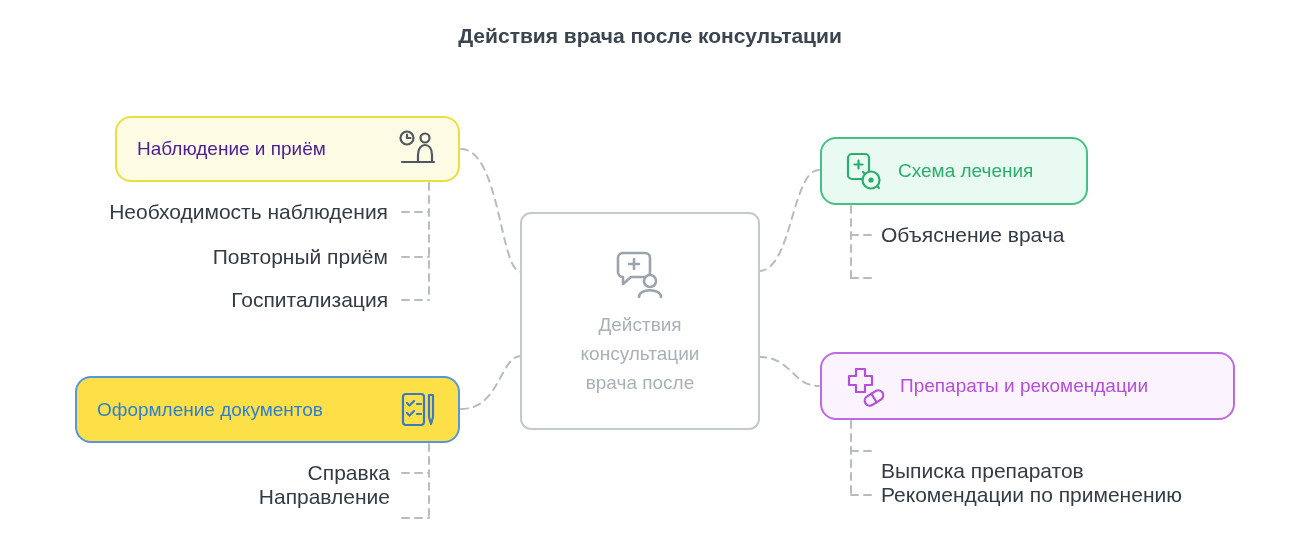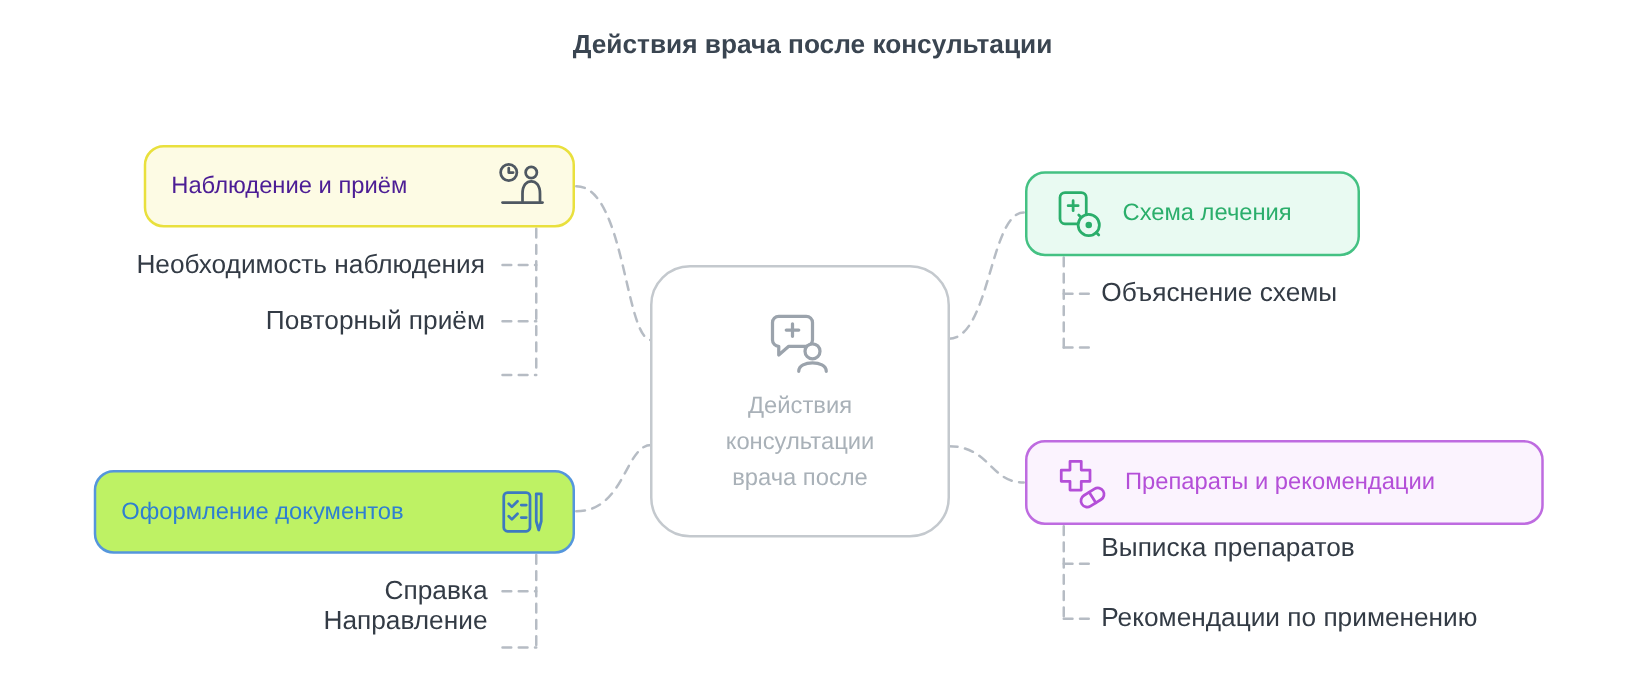--- a/index.html
+++ b/index.html
@@ -14,38 +14,38 @@
     position:absolute;top:24px;left:0;width:100%;
     text-align:center;font-size:21px;font-weight:bold;color:#3a4551;
   }
 
   svg.connectors{position:absolute;inset:0;pointer-events:none;}
   .connector{fill:none;stroke:#b6bcc4;stroke-width:2;stroke-dasharray:7 6;stroke-linecap:round;}
 
   
   .center-node{
     position:absolute;left:520px;top:212px;width:240px;height:218px;
-    background:#ffffff;border:2px solid #c4c9ce;border-radius:32px;
+    background:#ffffff;border:2px solid #c4c9ce;border-radius:11px;
     box-sizing:border-box;display:flex;flex-direction:column;
     align-items:center;justify-content:center;gap:8px;
   }
   .center-node .lines{display:flex;flex-direction:column;align-items:center;}
   .center-node .lines span{font-size:19px;line-height:29px;color:#a9b1b8;}
 
   
   .branch{
     position:absolute;box-sizing:border-box;border-radius:16px;
     display:flex;align-items:center;padding:0 20px;
   }
   .branch .label{font-size:19px;white-space:nowrap;}
   .branch-observation{left:115px;top:116px;width:345px;height:66px;
     background:#fdfbe4;border:2px solid #e9e03d;justify-content:space-between;}
   .branch-observation .label{color:#4c1d95;}
   .branch-documents{left:75px;top:376px;width:385px;height:67px;
-    background:#bef264;border:2px solid #5596dc;justify-content:space-between;}
+    background:#fde047;border:2px solid #5596dc;justify-content:space-between;}
   .branch-documents .label{color:#2f7fd1;}
   .branch-treatment{left:820px;top:137px;width:268px;height:68px;
     background:#e9faf2;border:2px solid #44c183;gap:14px;}
   .branch-treatment .label{color:#2bae6b;}
   .branch-medication{left:820px;top:352px;width:415px;height:68px;
     background:#fbf3fe;border:2px solid #be6be0;gap:14px;}
   .branch-medication .label{color:#b44fd8;}
 
   .icon{flex:0 0 auto;display:flex;align-items:center;justify-content:center;}
 
@@ -111,20 +111,21 @@
         <circle cx="11" cy="10" r="6.5"></circle>
         <path d="M11 6.5 V10 H14.5"></path>
         <circle cx="29" cy="10" r="4.5"></circle>
         <path d="M22 33 v-6 c0 -7 3.5 -10 7 -10 s7 3 7 10 v6"></path>
         <path d="M6 34 H38"></path>
       </svg>
     </span>
   </div>
   <div class="leaf leaf-left" style="top:199px">Необходимость наблюдения</div>
   <div class="leaf leaf-left" style="top:244px">Повторный приём</div>
+  <div class="leaf leaf-left" style="top:287px">Госпитализация</div>
 
   <div class="branch branch-documents">
     <span class="label">Оформление документов</span>
     <span class="icon">
       <svg width="40" height="40" viewBox="0 0 40 40" fill="none" stroke="#3d79c0" stroke-width="2.2" stroke-linecap="round" stroke-linejoin="round">
         <rect x="5" y="4" width="21" height="31" rx="3"></rect>
         <path d="M9 13 l2.5 2.5 L16 11"></path>
         <path d="M9 23 l2.5 2.5 L16 21"></path>
         <path d="M19 14 h4 M19 24 h4"></path>
         <path d="M31 5 h4 v22 l-2 7 l-2 -7 z"></path>
@@ -139,30 +140,30 @@
       <svg width="42" height="42" viewBox="0 0 42 42" fill="none" stroke="#2bae6b" stroke-width="2.2" stroke-linecap="round" stroke-linejoin="round">
         <rect x="6" y="4" width="21" height="25" rx="4"></rect>
         <path d="M16.5 10.5 v8 M12.5 14.5 h8"></path>
         <circle cx="29" cy="30" r="8.5" fill="#e9faf2"></circle>
         <circle cx="29" cy="30" r="2.6" fill="#2bae6b" stroke="none"></circle>
         <path d="M23 24 l-2 -2 M35 36 l2 2"></path>
       </svg>
     </span>
     <span class="label">Схема лечения</span>
   </div>
-  <div class="leaf leaf-right" style="top:222px">Объяснение схемы</div>
+  <div class="leaf leaf-right" style="top:222px">Объяснение врача</div>
 
   <div class="branch branch-medication">
     <span class="icon">
       <svg width="44" height="44" viewBox="0 0 44 44" fill="none" stroke="#b44fd8" stroke-width="2.2" stroke-linecap="round" stroke-linejoin="round">
         <path d="M14 5 h9 v7 h7 v9 h-7 v7 h-9 v-7 h-7 v-9 h7 z"></path>
         <g transform="rotate(-32 32 34)">
           <rect x="22" y="29" width="20" height="10" rx="5" fill="#fbf3fe"></rect>
           <path d="M32 29 v10"></path>
         </g>
       </svg>
     </span>
     <span class="label">Препараты и рекомендации</span>
   </div>
-  <div class="leaf leaf-right" style="top:426px">Выписка препаратов</div>
+  <div class="leaf leaf-right" style="top:458px">Выписка препаратов</div>
   <div class="leaf leaf-right" style="top:482px">Рекомендации по применению</div>
 
 </div>
 
 </body></html>

